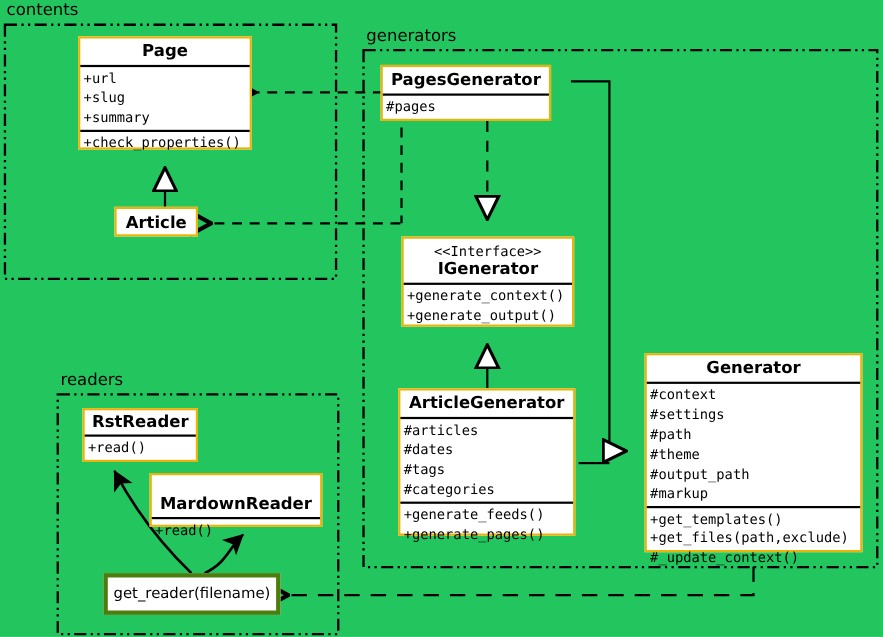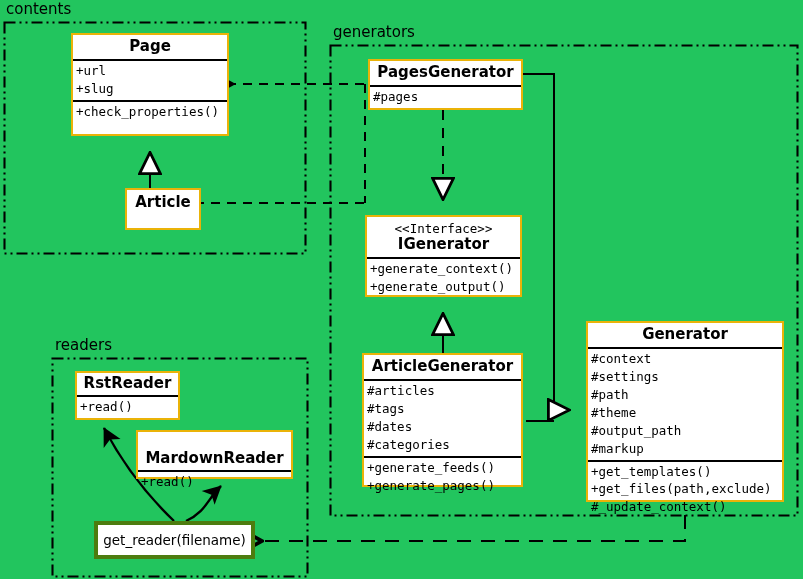--- a/index.html
+++ b/index.html
@@ -150,33 +150,34 @@
   <div class="pkg-label" style="left:333px; top:25px;">generators</div>
   <div class="pkg-label" style="left:55px; top:338px;">readers</div>
 
   <div class="uml" style="left:71px; top:33px; width:158px; height:103px;">
     <div class="hdr">
       <span>Page</span>
     </div>
     <div class="sec">
       <div class="row">+url</div>
       <div class="row">+slug</div>
+      <div class="row">+summary</div>
     </div>
     <div class="sec">
       <div class="row">+check_properties()</div>
     </div>
   </div>
 
-  <div class="uml" style="left:125px; top:188px; width:76px; height:42px;">
+  <div class="uml" style="left:104px; top:188px; width:76px; height:27px;">
     <div class="hdr" style="padding-top:4px;">
       <span>Article</span>
     </div>
   </div>
 
-  <div class="uml" style="left:368px; top:59px; width:155px; height:51px;">
+  <div class="uml" style="left:346px; top:59px; width:155px; height:51px;">
     <div class="hdr" style="padding-top:3px;">
       <span>PagesGenerator</span>
     </div>
     <div class="sec">
       <div class="row">#pages</div>
     </div>
   </div>
 
   <div class="uml" style="left:365px; top:215px; width:157px; height:82px;">
     <div class="hdr" style="padding-top:4px;">
@@ -188,22 +189,22 @@
       <div class="row">+generate_output()</div>
     </div>
   </div>
 
   <div class="uml" style="left:362px; top:353px; width:161px; height:134px;">
     <div class="hdr">
       <span>ArticleGenerator</span>
     </div>
     <div class="sec">
       <div class="row">#articles</div>
+      <div class="row">#dates</div>
       <div class="row">#tags</div>
-      <div class="row">#dates</div>
       <div class="row">#categories</div>
     </div>
     <div class="sec">
       <div class="row">+generate_feeds()</div>
       <div class="row">+generate_pages()</div>
     </div>
   </div>
 
   <div class="uml" style="left:586px; top:321px; width:198px; height:181px;">
     <div class="hdr">

